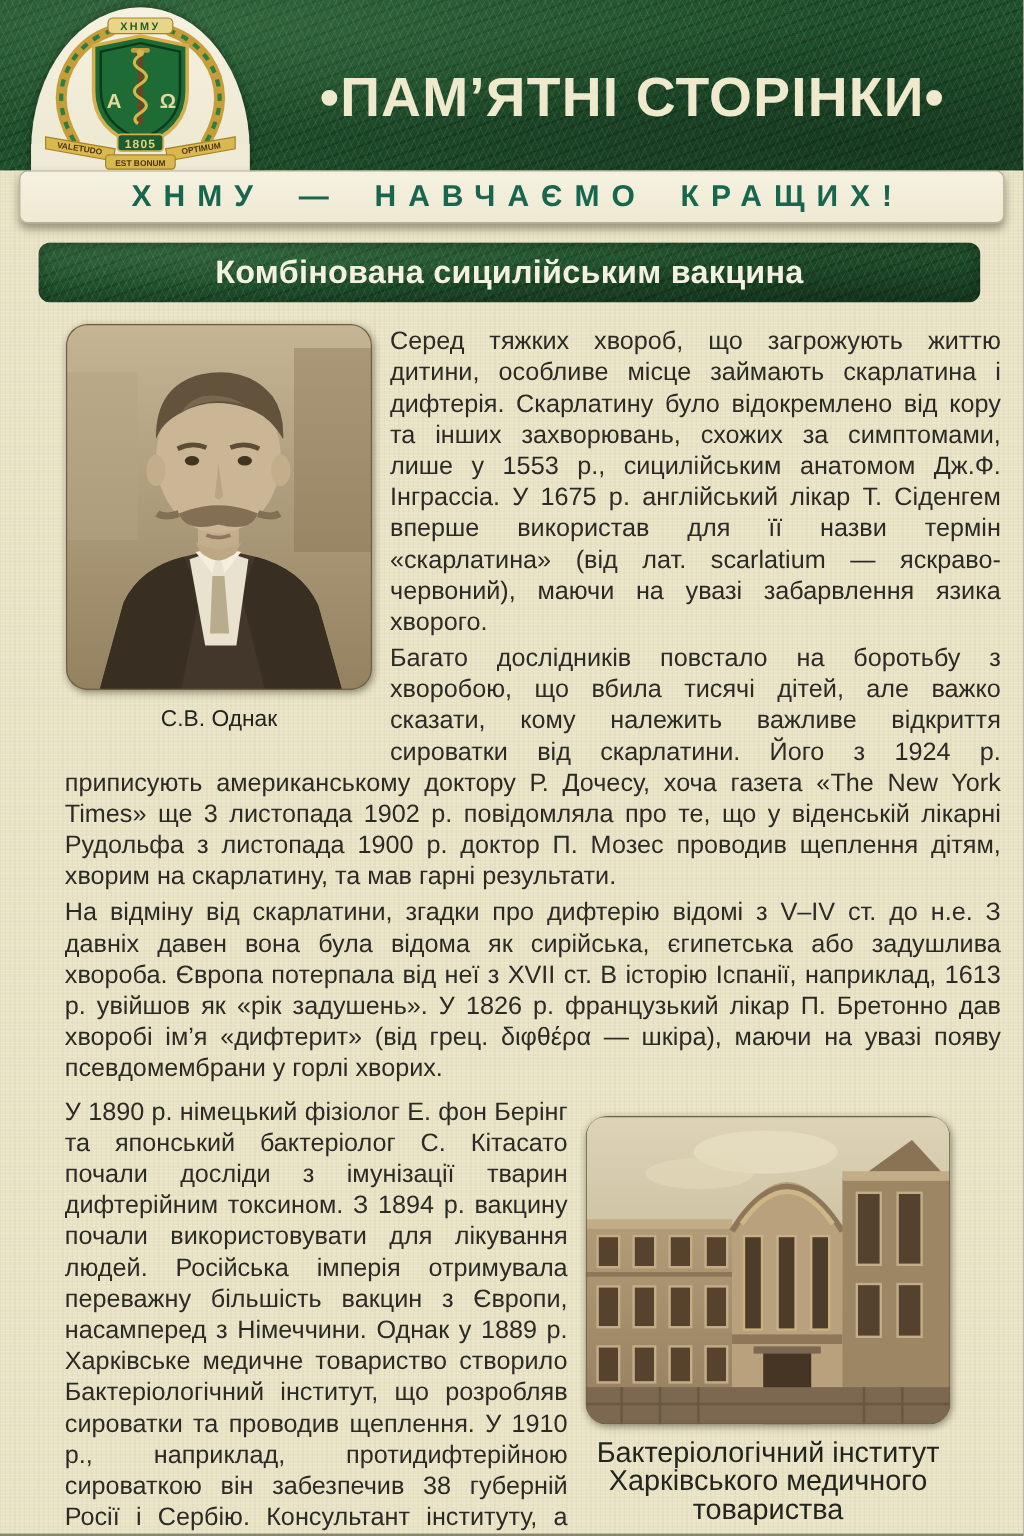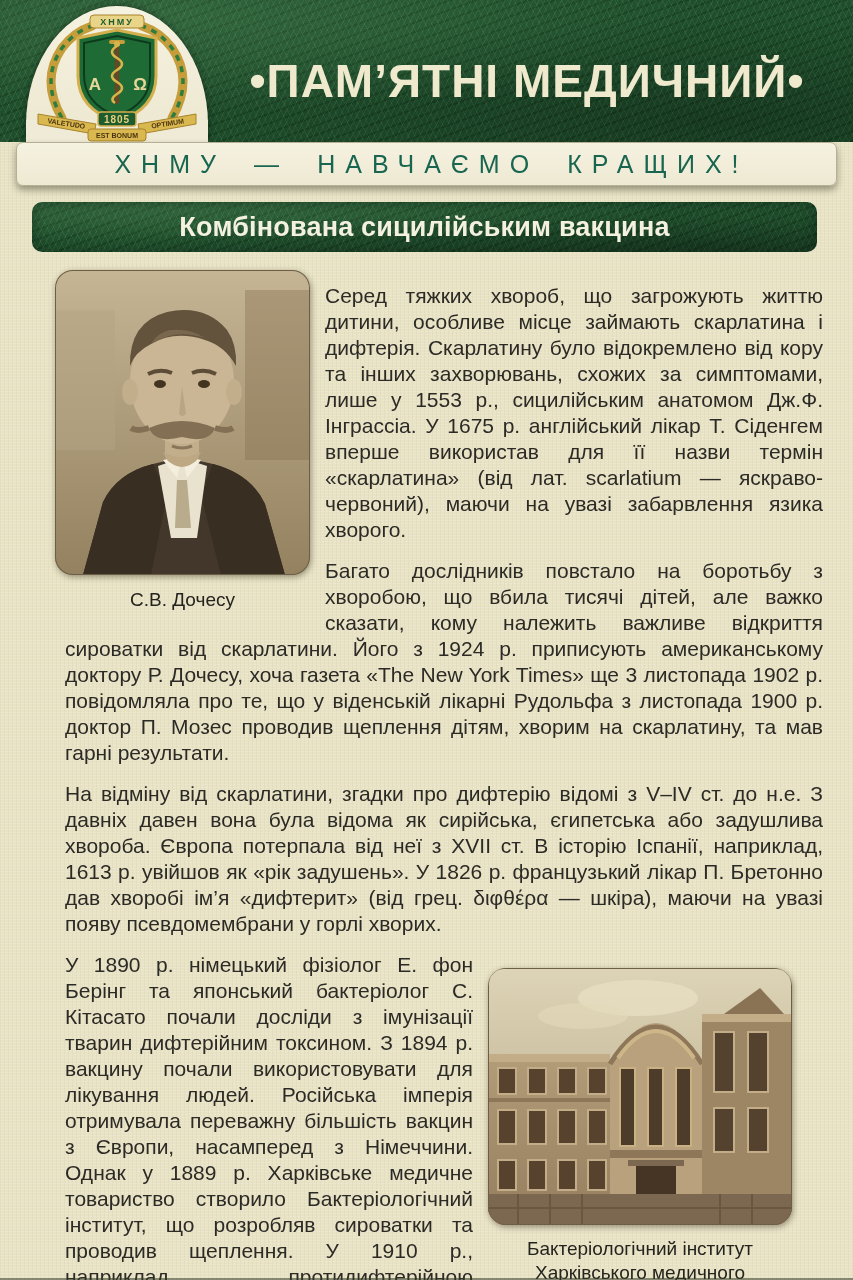--- a/index.html
+++ b/index.html
@@ -30,65 +30,65 @@
     font-size:46px;font-weight:bold;color:#efe9cd;letter-spacing:1px;white-space:nowrap;
   }
   .white-band{
     position:absolute;top:142px;left:16px;width:819px;height:42px;
     background:linear-gradient(#f6f2e1,#eee9d2);
     border:1px solid #b5af93;border-radius:7px;
     box-shadow:0 4px 7px rgba(50,50,30,.45);
     display:flex;align-items:center;justify-content:center;
   }
   .slogan{
-    font-size:25px;font-weight:normal;color:#186550;
+    font-size:25px;font-weight:bold;color:#186550;
     letter-spacing:.40em;word-spacing:.45em;white-space:nowrap;text-indent:.40em;
   }
   .dome{
     position:absolute;top:6px;left:26px;width:182px;height:137px;
     background:linear-gradient(#f6f2e1,#ece7cf);
     border-radius:92px 92px 0 0 / 120px 120px 0 0;
     box-shadow:0 0 7px rgba(0,0,0,.45);
   }
   .dome-base{position:absolute;top:120px;left:26px;width:182px;height:24px;background:#efebd6;}
   .emblem-svg{position:absolute;top:10px;left:32px;}
   .title-bar{
     position:absolute;top:202px;left:32px;width:785px;height:50px;border-radius:10px;
     display:flex;align-items:center;justify-content:center;
     box-shadow:inset 0 0 14px rgba(0,0,0,.35);
   }
   .title-bar .article-title{font-size:27px;font-weight:bold;color:#f4f1e1;letter-spacing:.2px;}
   .body-text{
     position:absolute;top:268px;left:50px;width:788px;
     font-size:21px;line-height:26px;color:#2b2a25;text-align:justify;
   }
-  .body-text p{margin:15px;}
+  .body-text p{margin:4px;}
   figure{margin:0;}
   .portrait-fig{float:left;width:255px;margin:2px 15px 6px 5px;}
   .photo-frame{
     border-radius:18px;overflow:hidden;display:block;line-height:0;
     box-shadow:1px 2px 6px rgba(40,35,15,.45);
   }
   .portrait-caption{
     margin-top:13px;text-align:center;font-size:19px;line-height:24px;color:#24241e;
   }
   .building-section{margin-top:10px;}
   .building-fig{float:right;width:304px;margin:16px 46px 4px 15px;}
   .building-caption{
-    margin-top:12px;text-align:center;font-size:19px;line-height:24px;color:#24241e;
+    margin-top:12px;text-align:center;font-size:24px;line-height:24px;color:#24241e;
   }
   .bottom-edge{position:absolute;left:0;bottom:0;width:853px;height:2px;background:rgba(52,60,40,.55);}
 </style>
 </head>
 <body>
 
 <div class="page">
 
   <div class="header-green leather">
-    <div class="series-title">•ПАМ’ЯТНІ МЕДИЧНИЙ•</div>
+    <div class="series-title">•ПАМ’ЯТНІ СТОРІНКИ•</div>
   </div>
 
   <div class="dome"></div>
   <div class="dome-base"></div>
 
   <svg class="emblem-svg" width="170" height="132" viewBox="0 0 170 132">
 
     <path d="M30,108 Q8,70 30,38 Q42,22 60,16" fill="none" stroke="#c59d3b" stroke-width="9" stroke-linecap="round"></path>
     <path d="M140,108 Q162,70 140,38 Q128,22 110,16" fill="none" stroke="#c59d3b" stroke-width="9" stroke-linecap="round"></path>
     <path d="M30,108 Q8,70 30,38 Q42,22 60,16" fill="none" stroke="#2e7d3f" stroke-width="3.5" stroke-dasharray="6 6"></path>
@@ -167,21 +167,21 @@
           <path d="M127,116 L124,144 Q127,148 131,144 Z" fill="#b9a583"></path>
 
           <path d="M94,158 Q127,144 160,158 Q154,174 127,167 Q100,174 94,158 Z" fill="#837054"></path>
           <path d="M94,158 Q82,162 76,158 M160,158 Q172,162 178,158" stroke="#837054" stroke-width="6" fill="none"></path>
           <path d="M117,176 Q127,180 137,176" stroke="#8a765a" stroke-width="3" fill="none"></path>
 
           <path d="M108,182 Q127,192 146,182 Q140,196 127,197 Q114,196 108,182 Z" fill="#bda883"></path>
           <rect width="255" height="305" fill="none" stroke="#6d5f45" stroke-width="2" rx="18"></rect>
         </svg>
       </span>
-      <figcaption class="portrait-caption">С.В. Дочесу</figcaption>
+      <figcaption class="portrait-caption">С.В. Однак</figcaption>
     </figure>
 
     <p>Серед тяжких хвороб, що загрожують життю дитини, особливе місце займають скарлатина і дифтерія. Скарлатину було відокремлено від кору та інших захворювань, схожих за симптомами, лише у 1553 р., сицилійським анатомом Дж.Ф. Інграссіа. У 1675 р. англійський лікар Т. Сіденгем вперше використав для її назви термін «скарлатина» (від лат. scarlatium — яскраво-червоний), маючи на увазі забарвлення язика хворого.</p>
     <p>Багато дослідників повстало на боротьбу з хворобою, що вбила тисячі дітей, але важко сказати, кому належить важливе відкриття сироватки від скарлатини. Його з 1924 р. приписують американському доктору Р. Дочесу, хоча газета «The New York Times» ще 3 листопада 1902 р. повідомляла про те, що у віденській лікарні Рудольфа з листопада 1900 р. доктор П. Мозес проводив щеплення дітям, хворим на скарлатину, та мав гарні результати.</p>
     <p>На відміну від скарлатини, згадки про дифтерію відомі з V–IV ст. до н.е. З давніх давен вона була відома як сирійська, єгипетська або задушлива хвороба. Європа потерпала від неї з XVII ст. В історію Іспанії, наприклад, 1613 р. увійшов як «рік задушень». У 1826 р. французький лікар П. Бретонно дав хворобі ім’я «дифтерит» (від грец. διφθέρα — шкіра), маючи на увазі появу псевдомембрани у горлі хворих.</p>
 
     <div class="building-section">
       <figure class="building-fig">
         <span class="photo-frame">
           <svg width="304" height="257" viewBox="0 0 304 257">

